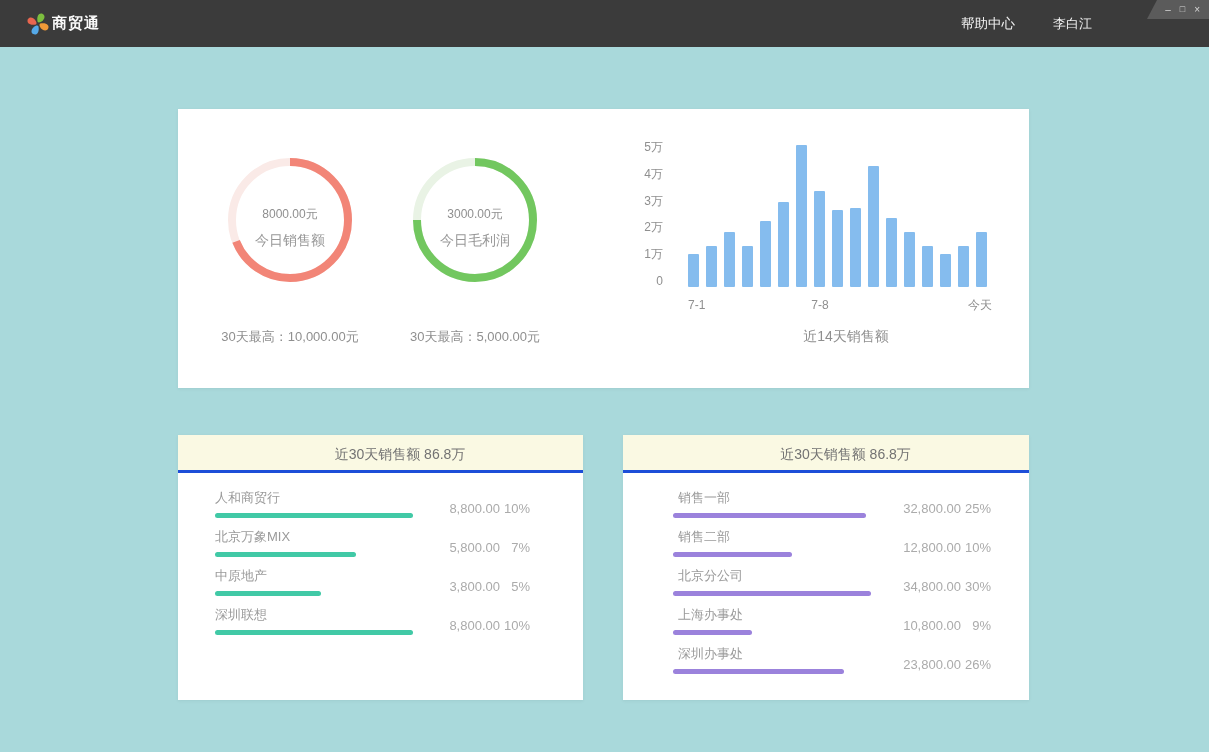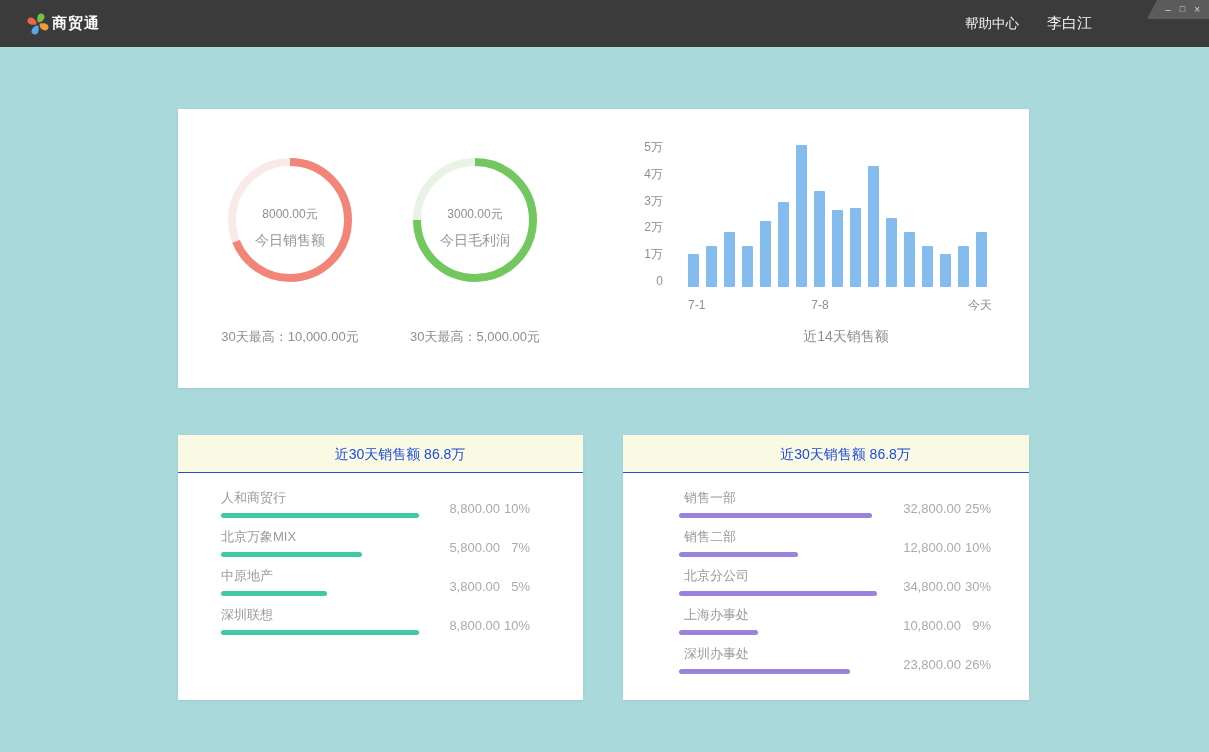--- a/index.html
+++ b/index.html
@@ -5,21 +5,21 @@
   * { margin:0; padding:0; box-sizing:border-box; }
   html,body { width:1209px; height:752px; overflow:hidden;
     font-family:"Liberation Sans","DejaVu Sans",sans-serif; background:#A9D9DB; }
 
   
   .titlebar { position:relative; height:47px; background:#3B3B3B; display:flex; align-items:center; }
   .logo { margin-left:24px; width:28px; height:28px; flex:0 0 auto; }
   .app-title { color:#FAFAFA; font-size:15px; letter-spacing:1px; font-weight:600; }
   .tb-spacer { flex:1; }
   .tb-link { color:#F2F2F2; font-size:13.5px; cursor:pointer; }
-  .tb-user { margin-left:28px; margin-right:117px; color:#F2F2F2; font-size:15px; cursor:pointer; }
+  .tb-user { margin-left:38px; margin-right:117px; color:#F2F2F2; font-size:13px; cursor:pointer; }
   .win-controls { position:absolute; top:0; right:0; width:62px; height:19px; background:#5B5B5B;
     clip-path:polygon(10px 0,100% 0,100% 100%,0 100%);
     display:flex; align-items:center; justify-content:flex-end; gap:9px; padding-right:9px; }
   .win-btn { color:#D8D8D8; font-size:10px; line-height:19px; cursor:pointer; }
   .win-btn.max { font-size:9px; }
 
   
   .card { position:absolute; background:#FFFFFF; box-shadow:0 1px 3px rgba(70,110,110,0.10); }
   .card-top { left:178px; top:109px; width:851px; height:279px; }
   .card-bl  { left:178px; top:435px; width:405px; height:265px; }
@@ -45,24 +45,24 @@
   .vbar { width:11px; border-radius:1px; }
   .xlabel { position:absolute; font-size:12px; color:#8F8F8F; top:189px; height:14px; line-height:14px; }
   .xl1 { left:510px; }
   .xl2 { left:612px; width:60px; text-align:center; }
   .xl3 { left:754px; width:60px; text-align:right; }
   .bar-title { position:absolute; left:568px; top:219px; width:200px; text-align:center;
     font-size:14px; color:#8F8F8F; }
 
   
   .list-header { height:38px; line-height:38px; text-align:center; background:#FAF9E3;
-    border-bottom:1px solid #1d4ed8; font-size:14px; color:#1d4ed8;padding-left:39px; }
+    border-bottom:3px solid #1d4ed8; font-size:14px; color:#737373;padding-left:39px; }
   .list-body { padding:16px 53px 0 37px; }
   .card-br .list-body { padding:16px 38px 0 50px; }
-  .hrow { position:relative; height:29px; margin-bottom:10px;margin-left:6px; }
+  .hrow { position:relative; height:29px; margin-bottom:10px; }
   .hrow-label { font-size:13px; color:#9A9A9A; line-height:18px; }
   .card-br .hrow-label { margin-left:5px; }
   .hrow-bar { height:5px; border-radius:3px; margin-top:6px; }
   .hrow-right { position:absolute; right:0; top:12px; display:flex; }
   .amount { display:inline-block; width:80px; text-align:right; font-size:13px; color:#ABABAB; }
   .pct { display:inline-block; width:30px; text-align:right; font-size:13px; color:#ABABAB; }
 </style>
 </head>
 <body>
 

